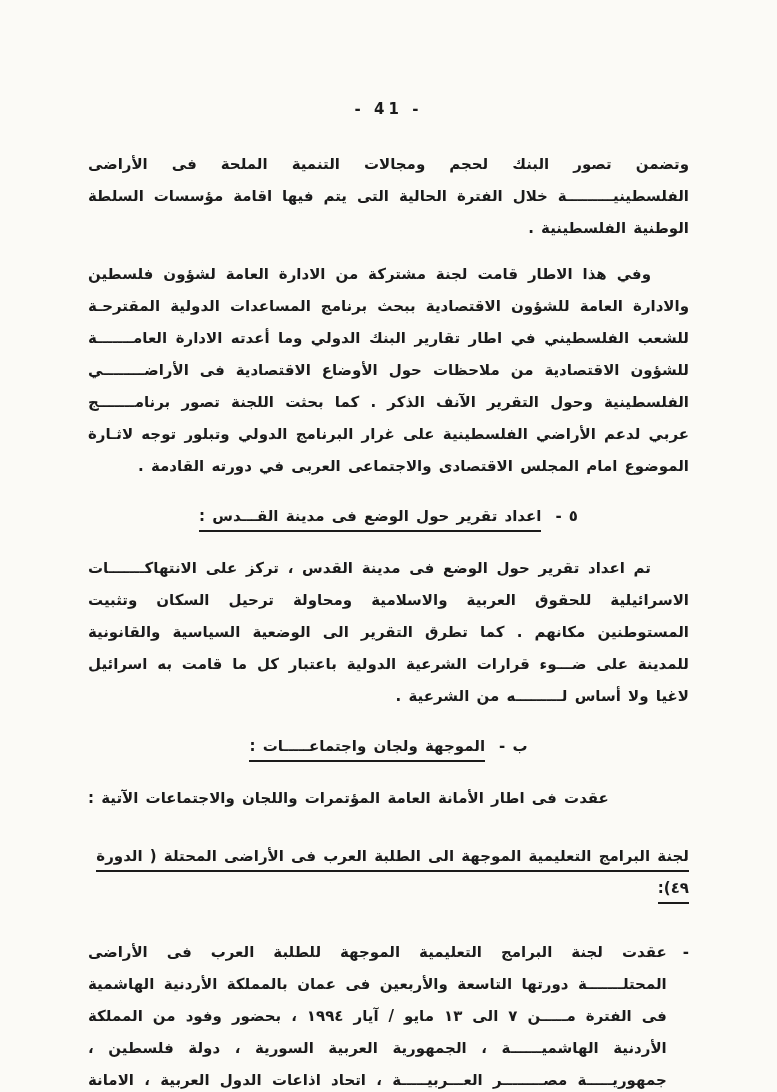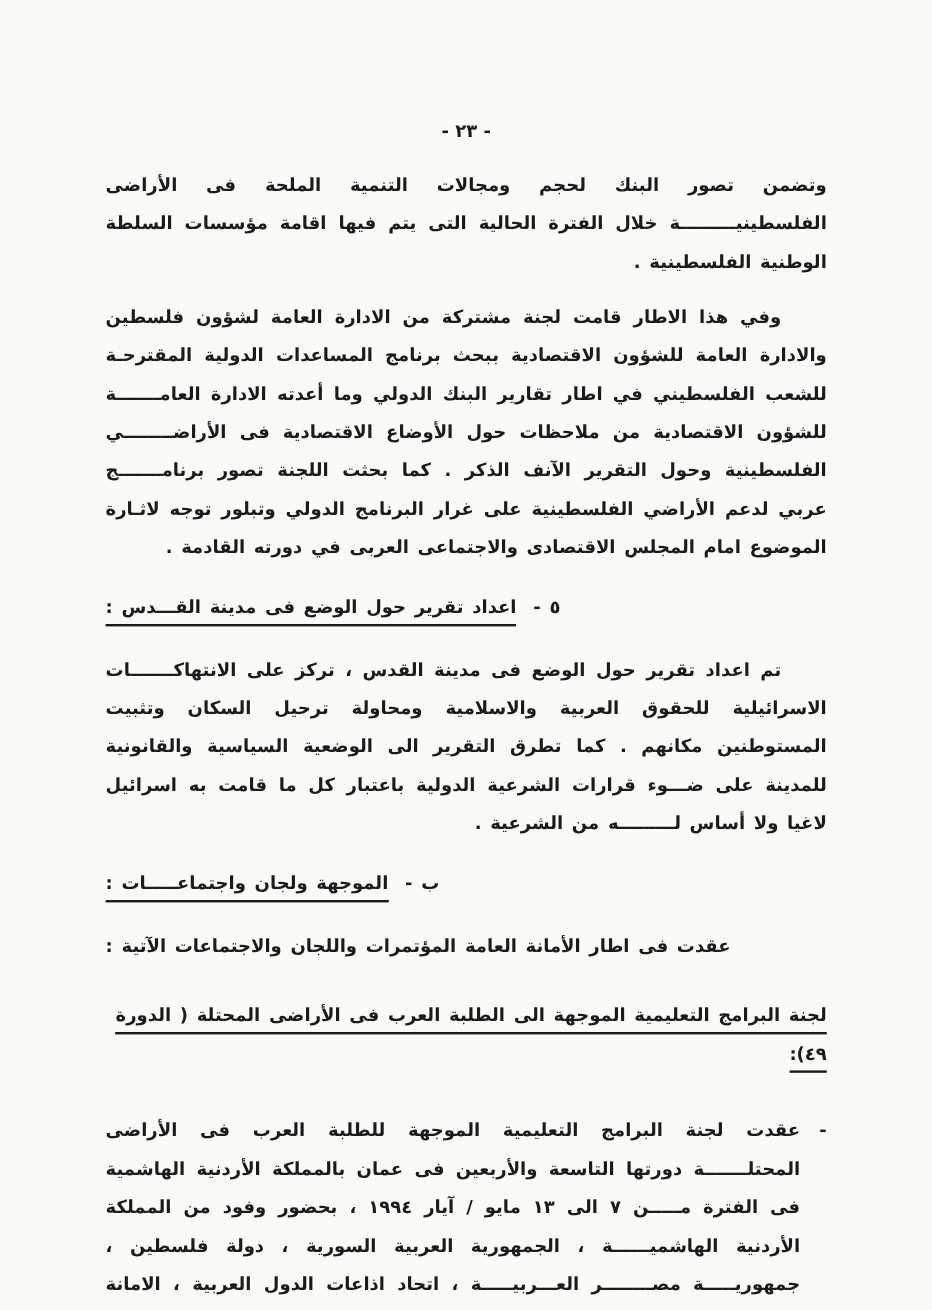--- a/index.html
+++ b/index.html
@@ -33,31 +33,31 @@
     top: 138px;
     right: 88px;
     left: 88px;
     direction: rtl;
     font-size: 15px;
     font-weight: 700;
     line-height: 32px;
     word-spacing: 2px;
   }
   .para {
-    margin: 0 0 14px 0;
+    margin: 10px 0 14px 0;
     text-align: justify;
     text-justify: inter-word;
   }
   .para.indent {
     text-indent: 38px;
   }
   .last-line-right { text-align-last: right; }
   .section-heading {
     margin: 18px 0 20px 0;
-    text-align: left;
+    text-align: center;
     white-space: nowrap;
   }
   .section-marker {
     display: inline-block;
     margin-left: 14px;
   }
   .underlined {
     padding-bottom: 5px;
     border-bottom: 2px solid #1b1b1b;
   }
@@ -85,21 +85,21 @@
   .dash-para .para {
     flex: 1 1 auto;
     margin: 0;
   }
 </style>
 </head>
 <body>
 
 <div class="page">
 
-  <div class="page-number">- ٢٣ -</div>
+  <div class="page-number">- 41 -</div>
 
   <div class="content">
 
     <p class="para last-line-right">وتضمن تصور البنك لحجم ومجالات التنمية الملحة فى الأراضى الفلسطينيـــــــــة خلال الفترة الحالية التى يتم فيها اقامة مؤسسات السلطة الوطنية الفلسطينية .</p>
 
     <p class="para indent last-line-right">وفي هذا الاطار قامت لجنة مشتركة من الادارة العامة لشؤون فلسطين والادارة العامة للشؤون الاقتصادية ببحث برنامج المساعدات الدولية المقترحـة للشعب الفلسطيني في اطار تقارير البنك الدولي وما أعدته الادارة العامـــــــة للشؤون الاقتصادية من ملاحظات حول الأوضاع الاقتصادية فى الأراضــــــــي الفلسطينية وحول التقرير الآنف الذكر . كما بحثت اللجنة تصور برنامـــــــج عربي لدعم الأراضي الفلسطينية على غرار البرنامج الدولي وتبلور توجه لاثـارة الموضوع امام المجلس الاقتصادى والاجتماعى العربى في دورته القادمة .</p>
 
     <div class="section-heading">
       <span class="section-marker">٥ -</span><span class="underlined">اعداد تقرير حول الوضع فى مدينة القـــدس :</span>
     </div>

